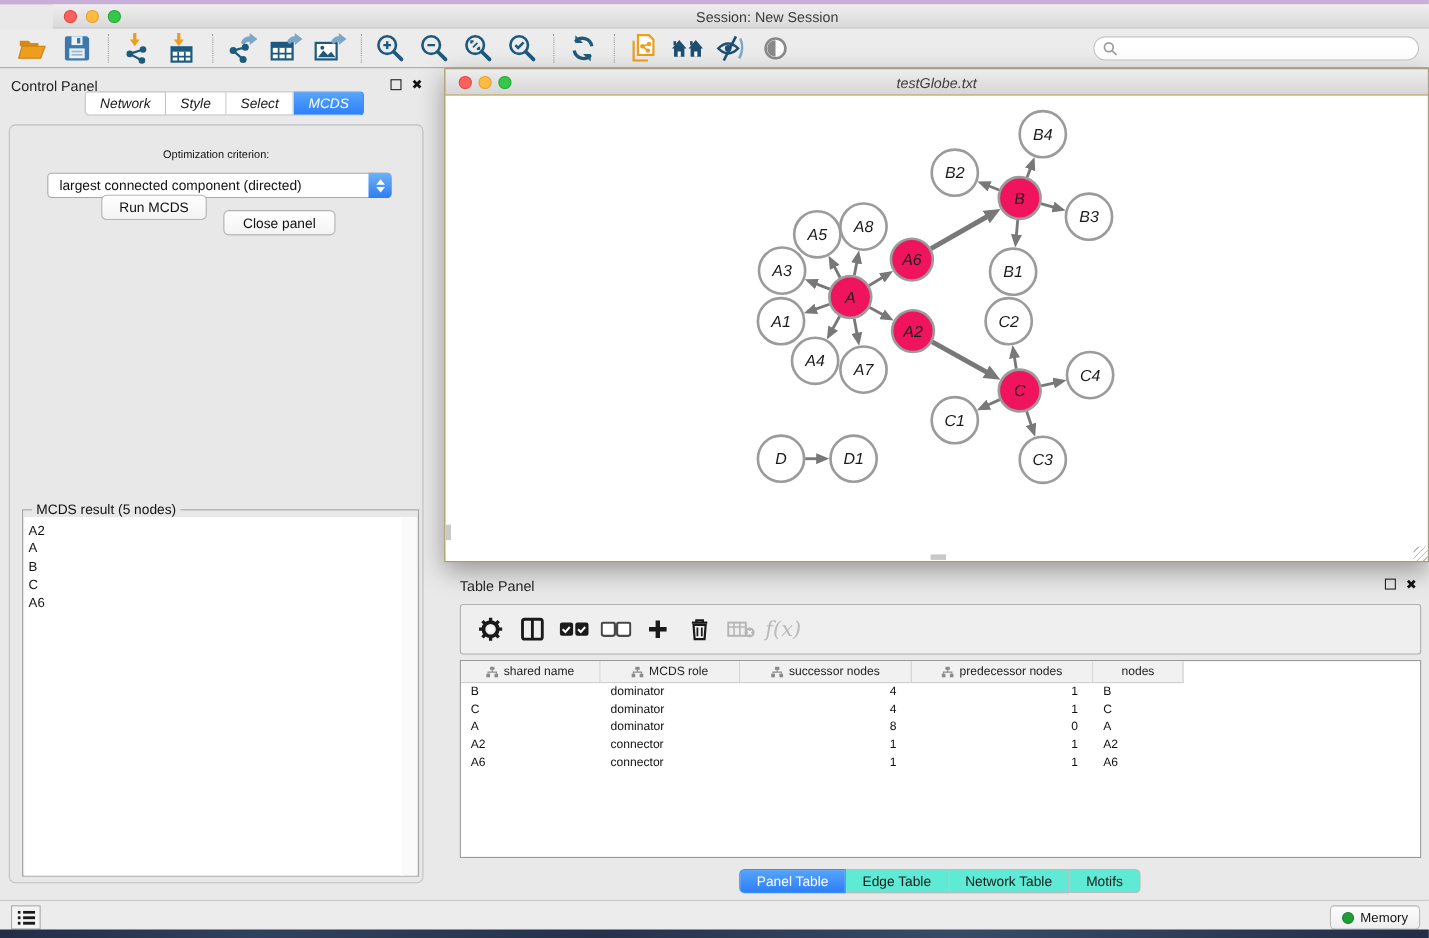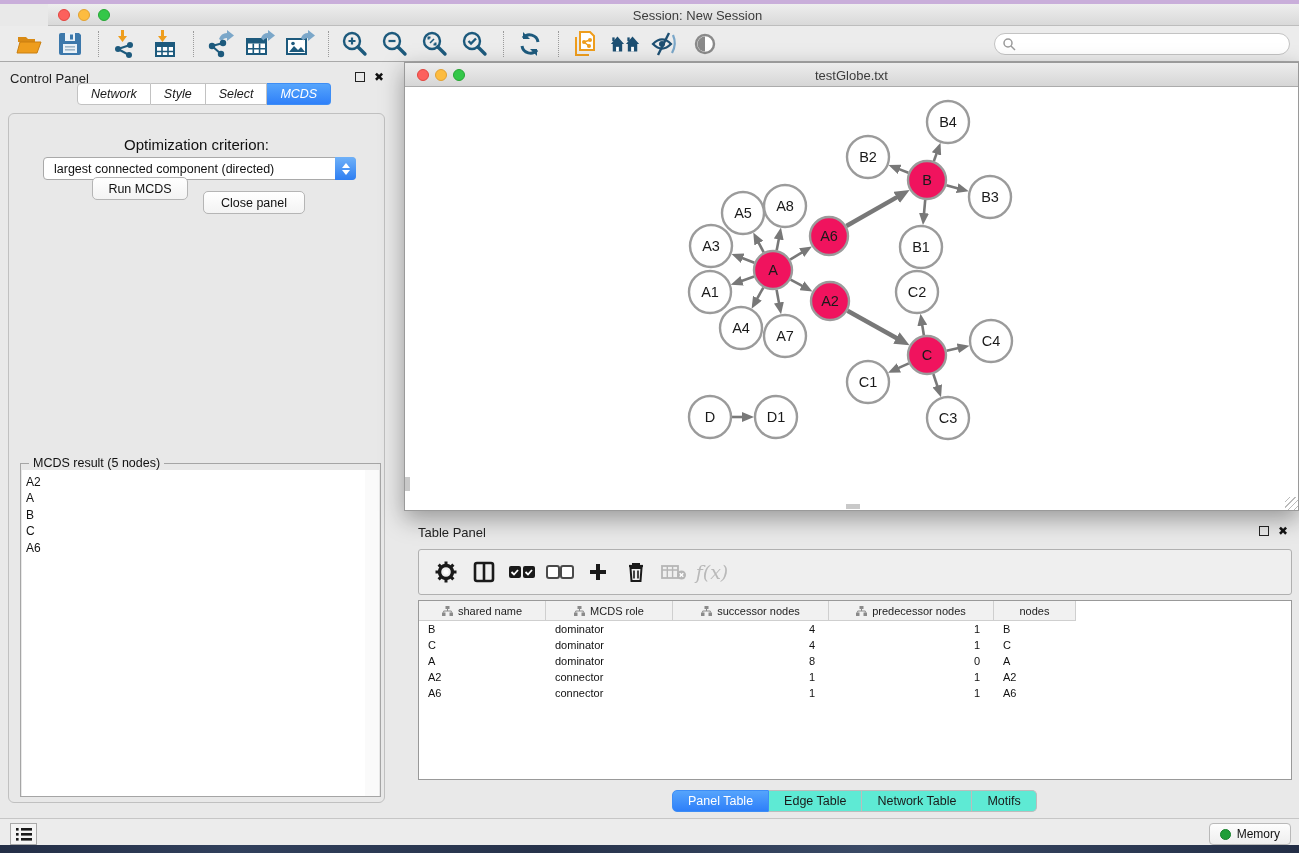--- a/index.html
+++ b/index.html
@@ -41,21 +41,21 @@
   .close-x { font-size:12px; font-weight:bold; color:#111; line-height:10px; }
   #cp-body { left:8px; top:113px; width:377px; height:690px; background:#e8e8e8;
     border:1px solid #c0c0c0; border-radius:6px; }
   #cp-tabs { left:77px; top:83px; height:26px; display:flex;font-style:italic; }
   .cp-tab { height:22px; line-height:21px; padding:0 13px; font-size:12.5px; background:#fff;
     border:1px solid #c2c2c2; border-left:none; color:#1a1a1a; cursor:default; }
   .cp-tab:first-child { border-left:1px solid #c2c2c2; border-radius:4px 0 0 4px; }
   .cp-tab:last-child { border-radius:0 4px 4px 0; }
   .cp-tab.active { background:linear-gradient(#56a5fc,#2f80f9); color:#fff; border-color:#3d8df5; }
 
-  #opt-label { left:8px; top:136px; width:377px; text-align:center; font-size:15px; color:#111; }
+  #opt-label { left:8px; top:136px; width:377px; text-align:center; font-size:10px; color:#111; }
   #dropdown { left:43px; top:157px; width:313px; height:23px; background:#fff;
     border:1px solid #a9a9a9; border-radius:4px; display:flex; align-items:center; }
   #dropdown .dd-text { flex:1; font-size:12.5px; padding-left:10px; color:#111; white-space:nowrap; }
   #dd-stepper { width:21px; height:23px; margin-right:-1px; border-radius:0 4px 4px 0;
     background:linear-gradient(#6fb1f8,#2e7ef2); display:flex; flex-direction:column;
     align-items:center; justify-content:center; gap:2px; }
   .chev-up { width:0; height:0; border-left:4px solid transparent; border-right:4px solid transparent; border-bottom:5px solid #fff; }
   .chev-dn { width:0; height:0; border-left:4px solid transparent; border-right:4px solid transparent; border-top:5px solid #fff; }
   .cp-button { position:absolute; height:23px; background:linear-gradient(#ffffff,#f3f3f3);
     border:1px solid #b5b5b5; border-radius:5px; font-size:12.5px; color:#111;
@@ -66,21 +66,21 @@
   #result-box { left:20px; top:463px; width:361px; height:334px; border:1px solid #a5a5a5; }
   #result-legend { position:absolute; left:8px; top:-8px; background:#e8e8e8; padding:0 4px;
     font-size:12.5px; color:#111; white-space:nowrap; }
   #result-list { position:absolute; left:1px; top:6px; width:345px; height:326px; background:#fff;
     border-right:1px solid #e0e0e0; padding:4px 0 0 4px; overflow:hidden; }
   #result-list .item { font-size:12px; color:#111; line-height:16.4px; }
   #result-scroll { position:absolute; right:1px; top:6px; width:14px; height:326px; background:#fafafa; }
 
   
   #net-window { left:404px; top:62px; width:895px; height:449px; background:#eab308;
-    border:1px solid #9a9a9a; box-shadow:0 8px 22px rgba(0,0,0,0.35); }
+    border:1px solid #9a9a9a; box-shadow:0 8px 22px rgba(0,0,0,0.35);font-style:italic; }
   #net-titlebar { position:absolute; left:0; top:0; width:100%; height:24px;
     background:linear-gradient(#ededed,#d6d6d6); border-bottom:1px solid #ababab; }
   #net-titlebar .title { position:absolute; width:100%; text-align:center; top:5px; font-size:13px; color:#3c3c3c; }
   #net-canvas { position:absolute; left:0; top:24px; width:893px; height:423px; background:#fff; }
   #net-vthumb { position:absolute; left:0; top:390px; width:5px; height:14px; background:#c9c9c9; }
   #net-hthumb { position:absolute; left:441px; top:417px; width:14px; height:5px; background:#c9c9c9; }
   #net-grip { position:absolute; right:0; bottom:0; width:13px; height:13px;
     background:repeating-linear-gradient(135deg,transparent 0 3px,#bbb 3px 4px); }
 
   

